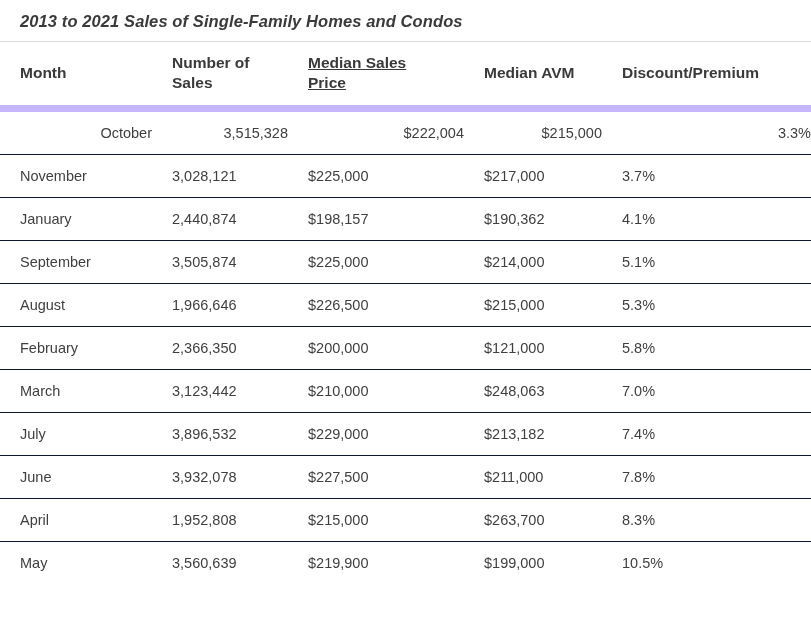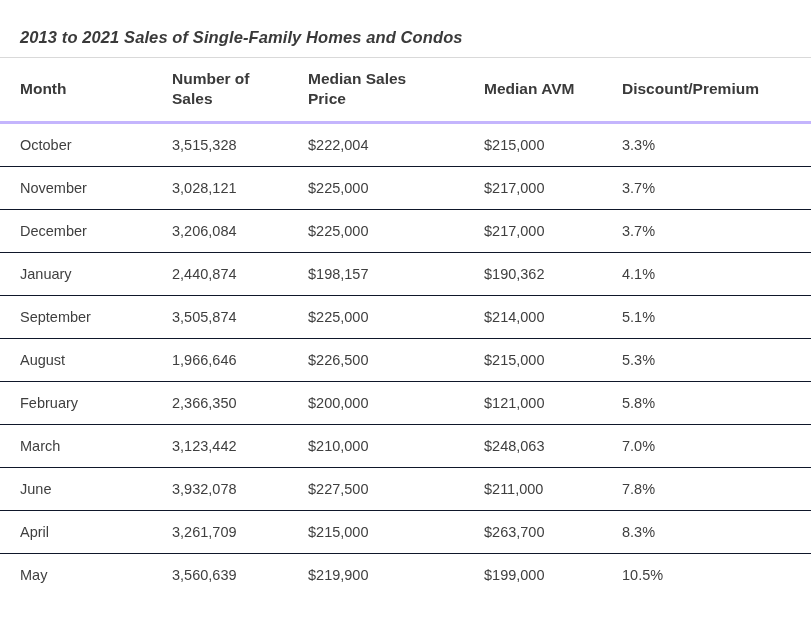--- a/index.html
+++ b/index.html
@@ -21,21 +21,20 @@
     background: #ffffff;
     box-sizing: border-box;
   }
   .title {
     font-size: 16.5px;
     font-style: italic;
     font-weight: bold;
     color: #3a3a3a;
     padding: 12px 0 0 20px;
     letter-spacing: 0.1px;
-    margin-top: 16px;
   }
   .title-rule {
     margin: 10px 0 0 0;
     height: 1px;
     background: #d9d9d9;
     width: 811px;
   }
   table.data {
     border-collapse: collapse;
     width: 811px;
@@ -55,35 +54,36 @@
     vertical-align: middle;
     padding: 11px 0 11px 20px;
     line-height: 1.32;
     height: 62px;
     box-sizing: border-box;
   }
   table.data th .wrap {
     display: block;
     max-width: 120px;
   }
-  table.data th.h2 .wrap { max-width: 140px; }
+  table.data th.h2 .wrap { max-width: 140px; text-decoration: underline; }
   table.data th.h4 .wrap { max-width: 200px; }
 
   table.data td {
     font-size: 14.5px;
     color: #3f3f3f;
     text-align: left;
     vertical-align: middle;
     padding: 0 0 0 20px;
     height: 42px;
     border-top: 1px solid #0f172a;
     white-space: nowrap;
   }
   tbody tr:first-child td {
-    border-top: 3px solid #c4b5fd;
+    border-top: 7px solid #c4b5fd;
+    text-align: right;
   }
 </style>
 </head>
 <body>
 
 <div class="page">
 
   <div class="title">2013 to 2021 Sales of Single-Family Homes and Condos</div>
   <div class="title-rule"></div>
 
@@ -123,27 +123,20 @@
         <td>3.3%</td>
       </tr>
       <tr>
         <td>November</td>
         <td>3,028,121</td>
         <td>$225,000</td>
         <td>$217,000</td>
         <td>3.7%</td>
       </tr>
       <tr>
-        <td>December</td>
-        <td>3,206,084</td>
-        <td>$225,000</td>
-        <td>$217,000</td>
-        <td>3.7%</td>
-      </tr>
-      <tr>
         <td>January</td>
         <td>2,440,874</td>
         <td>$198,157</td>
         <td>$190,362</td>
         <td>4.1%</td>
       </tr>
       <tr>
         <td>September</td>
         <td>3,505,874</td>
         <td>$225,000</td>
@@ -165,29 +158,36 @@
         <td>5.8%</td>
       </tr>
       <tr>
         <td>March</td>
         <td>3,123,442</td>
         <td>$210,000</td>
         <td>$248,063</td>
         <td>7.0%</td>
       </tr>
       <tr>
+        <td>July</td>
+        <td>3,896,532</td>
+        <td>$229,000</td>
+        <td>$213,182</td>
+        <td>7.4%</td>
+      </tr>
+      <tr>
         <td>June</td>
         <td>3,932,078</td>
         <td>$227,500</td>
         <td>$211,000</td>
         <td>7.8%</td>
       </tr>
       <tr>
         <td>April</td>
-        <td>3,261,709</td>
+        <td>1,952,808</td>
         <td>$215,000</td>
         <td>$263,700</td>
         <td>8.3%</td>
       </tr>
       <tr>
         <td>May</td>
         <td>3,560,639</td>
         <td>$219,900</td>
         <td>$199,000</td>
         <td>10.5%</td>

